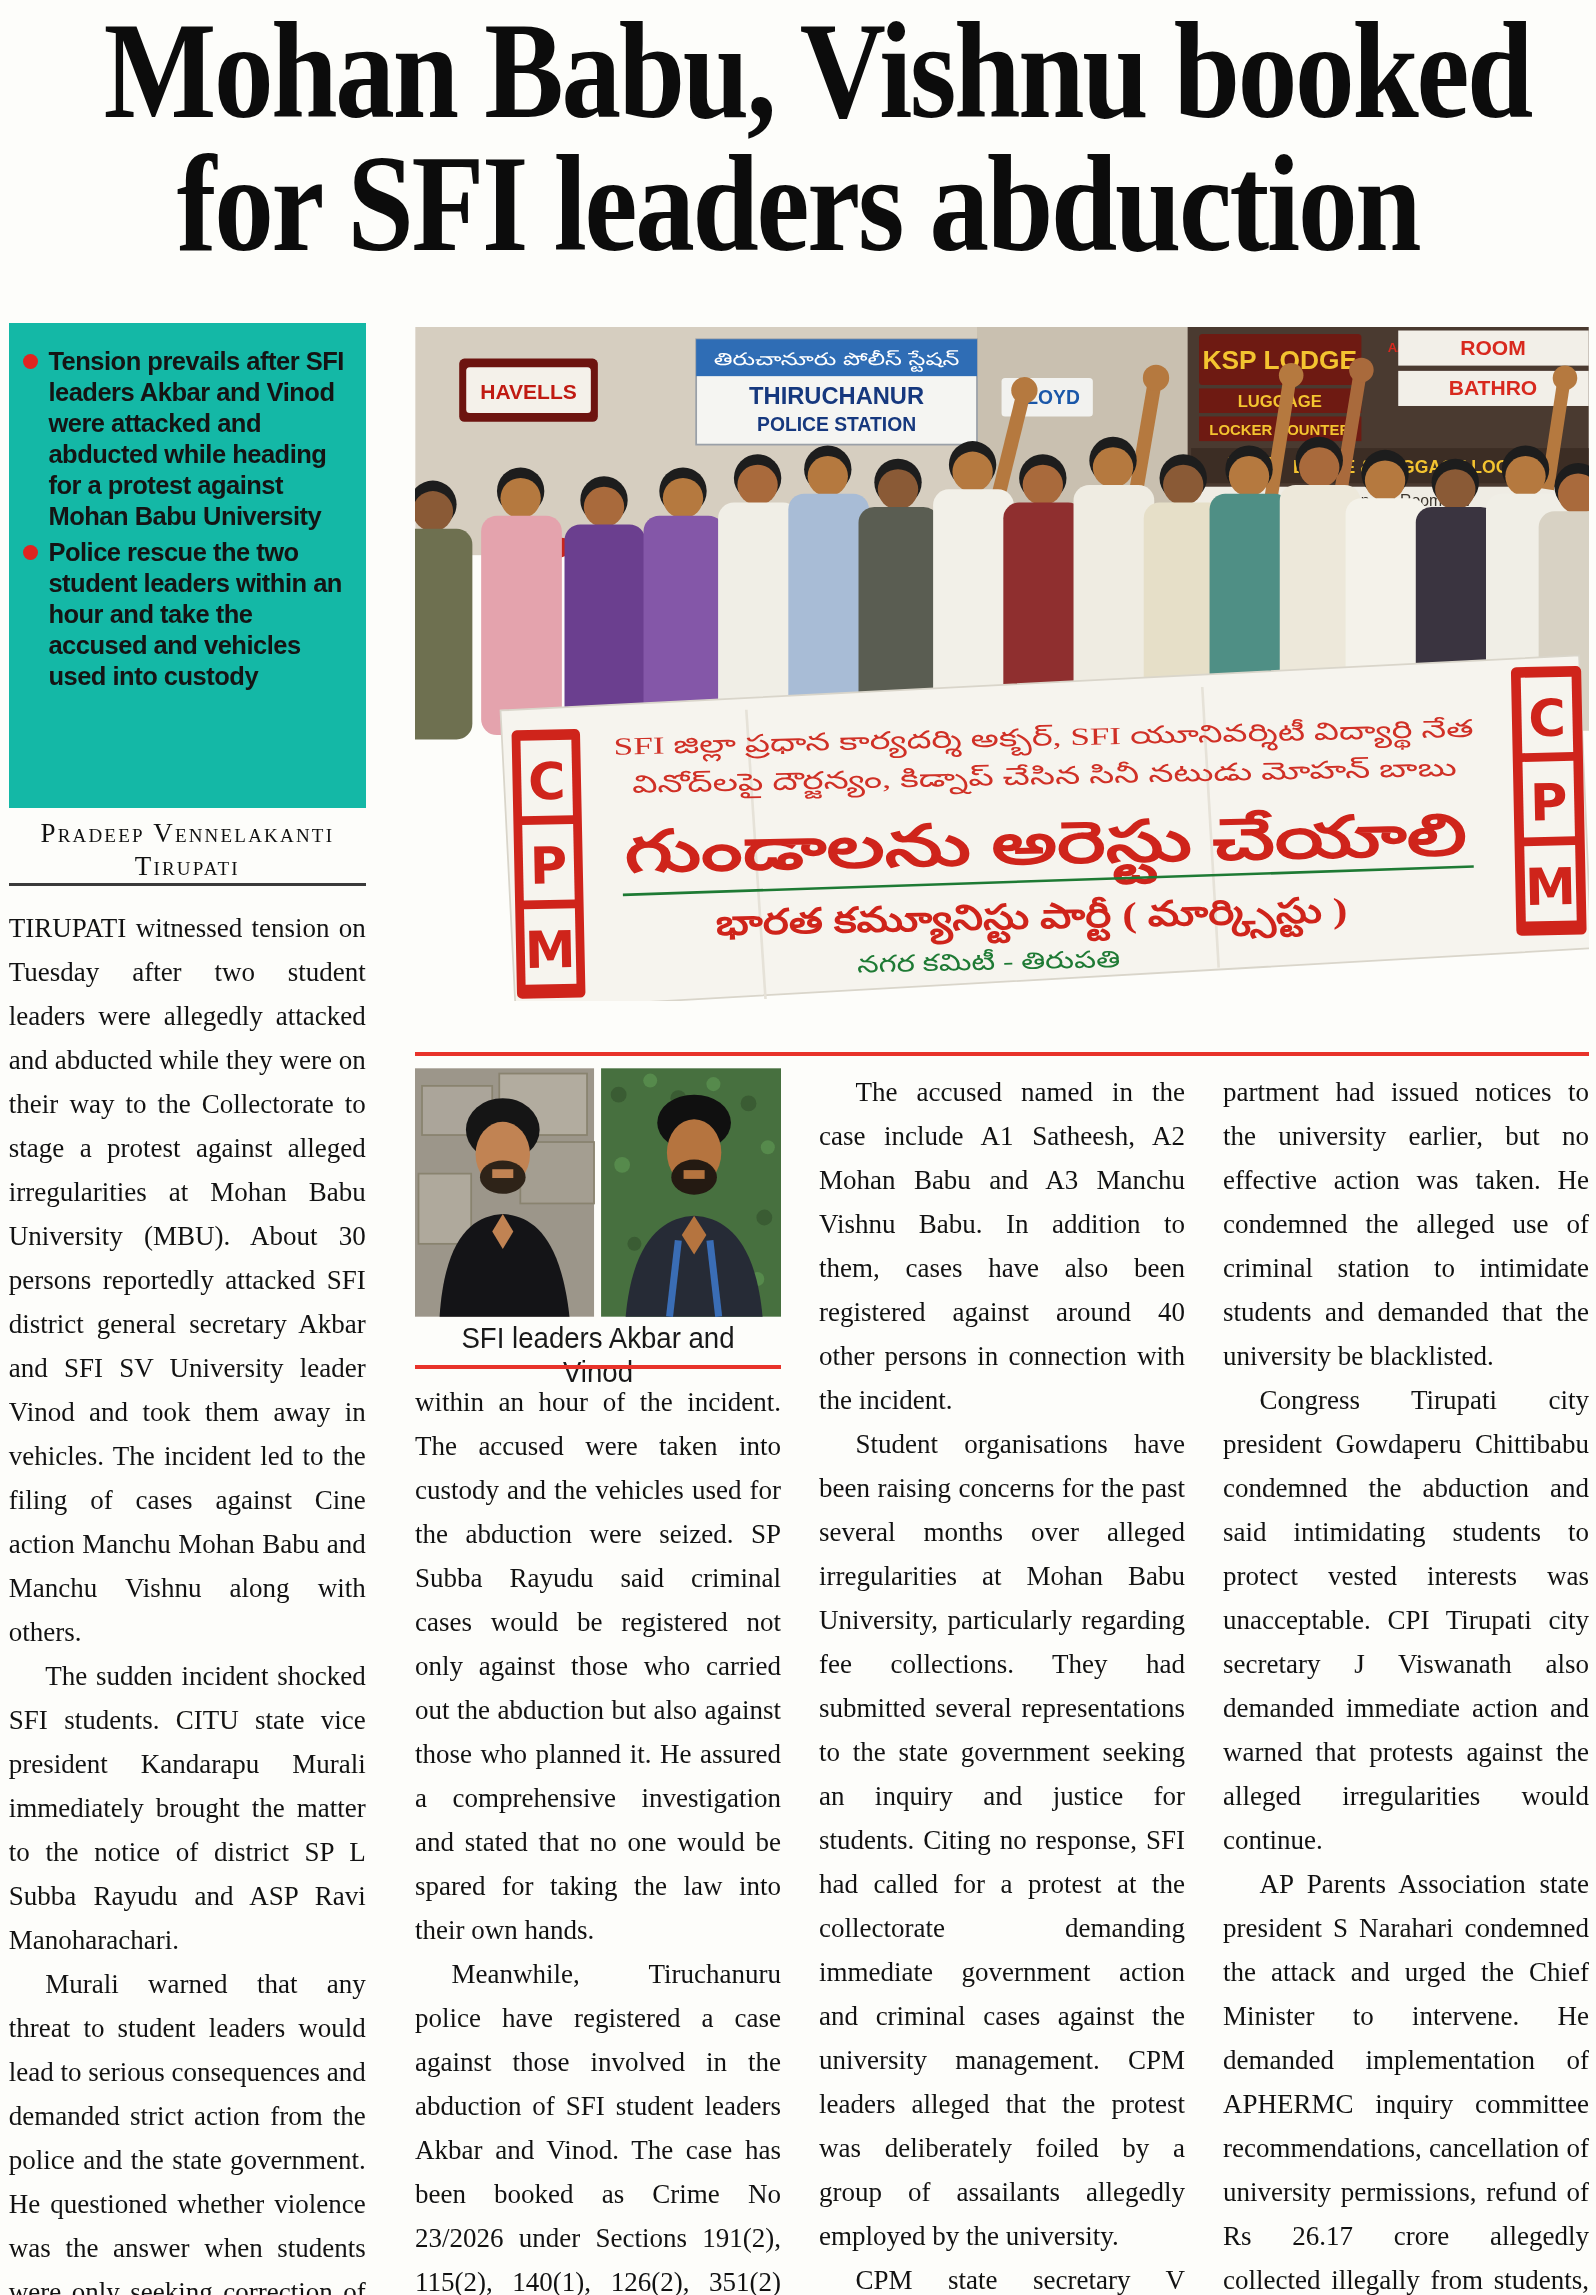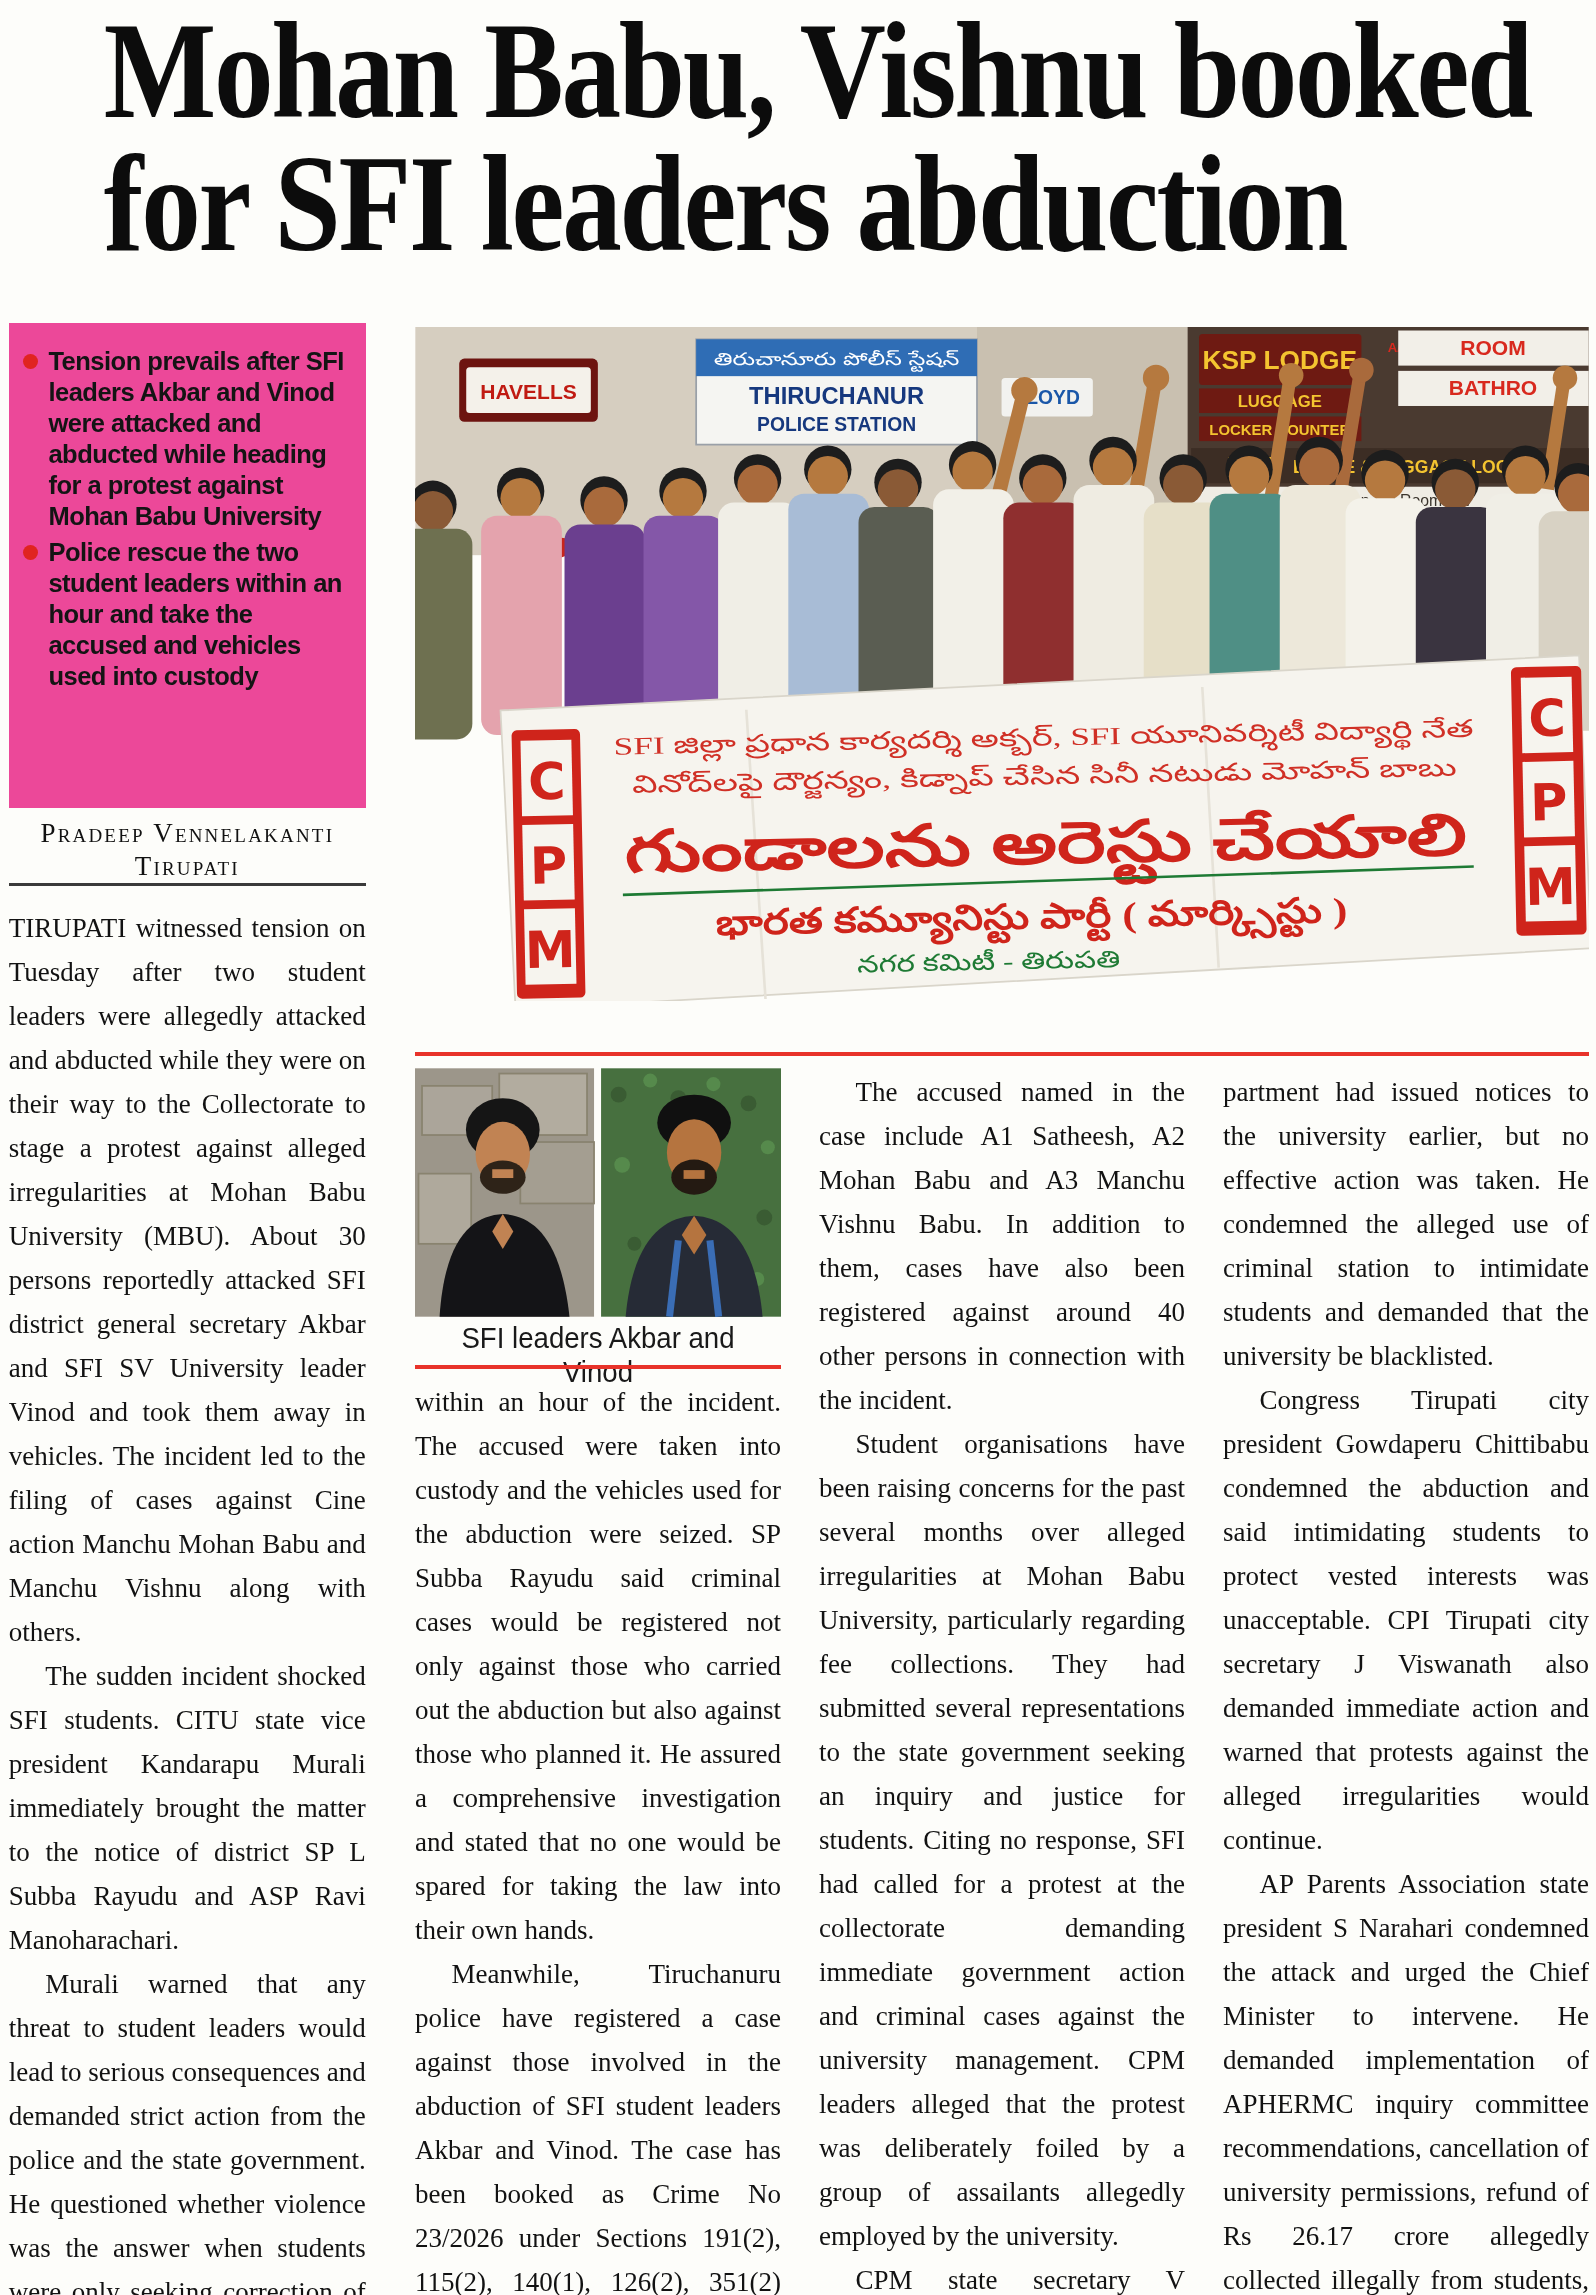--- a/index.html
+++ b/index.html
@@ -1,25 +1,25 @@
 <!DOCTYPE html>
 <html lang="en" style="font-size:14px"><head>
 <meta charset="utf-8">
 <style>
   html,body{margin:0;padding:0;background:#e9e9e9;}
   #page{position:relative;width:1596px;height:2295px;background:#fdfdfa;overflow:hidden;
         font-family:"Liberation Serif",serif;color:#161616;}
 
   
-  .headline{position:absolute;top:5.3px;left:0;width:100%;}
+  .headline{position:absolute;top:5.3px;left:0;width:100%;text-align:center;}
   .headline .hl{display:block;font-weight:700;font-size:137px;line-height:133px;color:#0c0c0c;
                 transform:scaleX(0.87);transform-origin:50% 50%;letter-spacing:-2.6px;white-space:nowrap;}
 
   
-  .hbox{position:absolute;left:8.8px;top:323px;width:357px;height:485px;background:#ec4899;
+  .hbox{position:absolute;left:8.8px;top:323px;width:357px;height:485px;background:#14b8a6;
         box-sizing:border-box;padding:23px 14px 8.8px 12.3px;}
   .bullet-row{display:flex;align-items:flex-start;margin-bottom:5.3px;}
   .bullet-row .dot{flex:0 0 15px;height:15px;border-radius:50%;background:#e02420;margin:8px 10.5px 0 1.8px;}
   .bullet-row .btext{font-family:"Liberation Sans",sans-serif;font-weight:700;font-size:25.5px;
                      line-height:31px;color:#141414;letter-spacing:-0.5px;}
 
   
   .byline{position:absolute;left:8.8px;top:817px;width:357px;text-align:center;
           font-variant:small-caps;font-size:27px;line-height:33px;letter-spacing:2.2px;color:#111;}
   .rule{position:absolute;left:8.8px;top:883px;width:357px;height:2.6px;background:#3a3a3a;}

